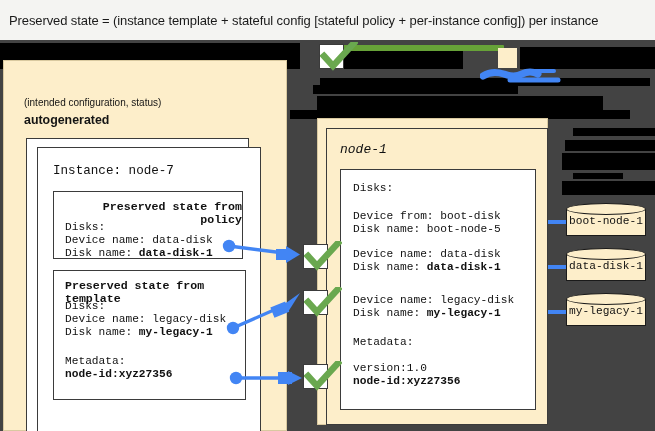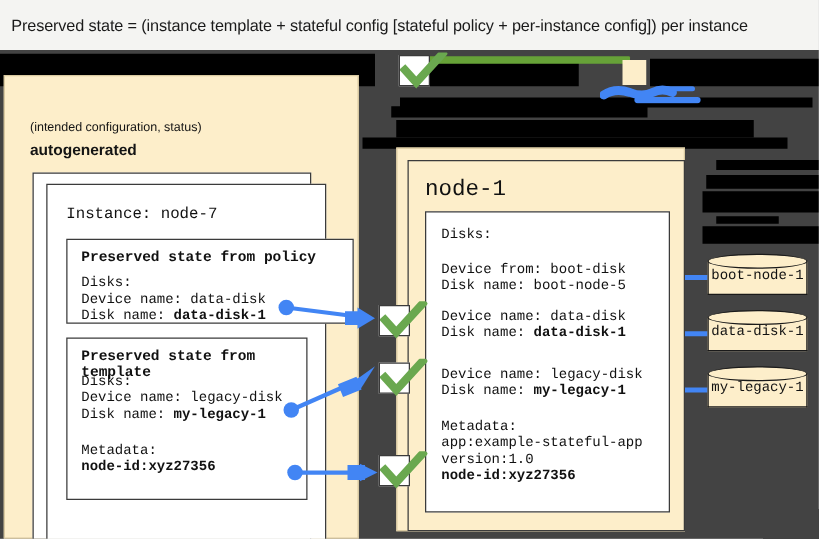--- a/index.html
+++ b/index.html
@@ -62,21 +62,21 @@
   .mono{font-family:"Liberation Mono", "DejaVu Sans Mono", monospace;}
   .instance-title{
     position:absolute;left:15px;top:16px;
     font-size:12.6px;color:#111;letter-spacing:0px;
   }
 
   .inner-box{
     position:absolute;background:#ffffff;border:1px solid #3b3b3b;
     box-sizing:border-box;
   }
-  .box-policy{left:15px;top:43px;width:230px;height:68px;text-align:right;}
+  .box-policy{left:15px;top:43px;width:190px;height:68px;text-align:right;}
   .box-configs{left:15px;top:122px;width:193px;height:130px;}
 
   .ib-title{
     position:absolute;left:11px;top:8px;
     font-size:11.6px;font-weight:bold;color:#111;
   }
   .ib-line{
     position:absolute;font-size:11.2px;color:#111;white-space:nowrap;
   }
   .b{font-weight:bold;}
@@ -84,21 +84,21 @@
   
   .panel-right{
     position:absolute;left:317px;top:78px;width:231px;height:307px;
     background:#fdeeca;border:1px solid #d9c9a0;box-sizing:border-box;
   }
   .node-card{
     position:absolute;left:326px;top:88px;width:222px;height:297px;
     background:#fdeeca;border:1px solid #3b3b3b;box-sizing:border-box;
   }
   .node-title{
-    position:absolute;left:13px;top:13px;font-size:18px;color:#111;
+    position:absolute;left:13px;top:13px;font-size:13px;color:#111;font-style:italic;
   }
   .detail-box{
     position:absolute;left:13px;top:40px;width:196px;height:241px;
     background:#ffffff;border:1px solid #3b3b3b;box-sizing:border-box;
   }
   .db-line{
     position:absolute;font-size:11.2px;color:#111;white-space:nowrap;
   }
 
   
@@ -233,21 +233,20 @@
         <div class="db-line mono" style="left:12px;top:91px;">
           <span>  Disk name: </span><span class="b">data-disk-1</span>
         </div>
 
         <div class="db-line mono" style="left:12px;top:124px;">  Device name: legacy-disk</div>
         <div class="db-line mono" style="left:12px;top:137px;">
           <span>  Disk name: </span><span class="b">my-legacy-1</span>
         </div>
 
         <div class="db-line mono" style="left:12px;top:166px;">Metadata:</div>
-        <div class="db-line mono" style="left:12px;top:179px;">  app:example-stateful-app</div>
         <div class="db-line mono" style="left:12px;top:192px;">  version:1.0</div>
         <div class="db-line mono b" style="left:12px;top:205px;">  node-id:xyz27356</div>
       </div>
     </div>
 
     <svg class="connectors" width="655" height="391" viewBox="0 0 655 391">
 
       <line x1="229" y1="206" x2="292" y2="214" stroke="#4285f4" stroke-width="3.4"></line>
       <circle cx="229" cy="206" r="6.2" fill="#4285f4"></circle>
       <polygon points="286,206 300,214.5 286,223" fill="#4285f4"></polygon>

